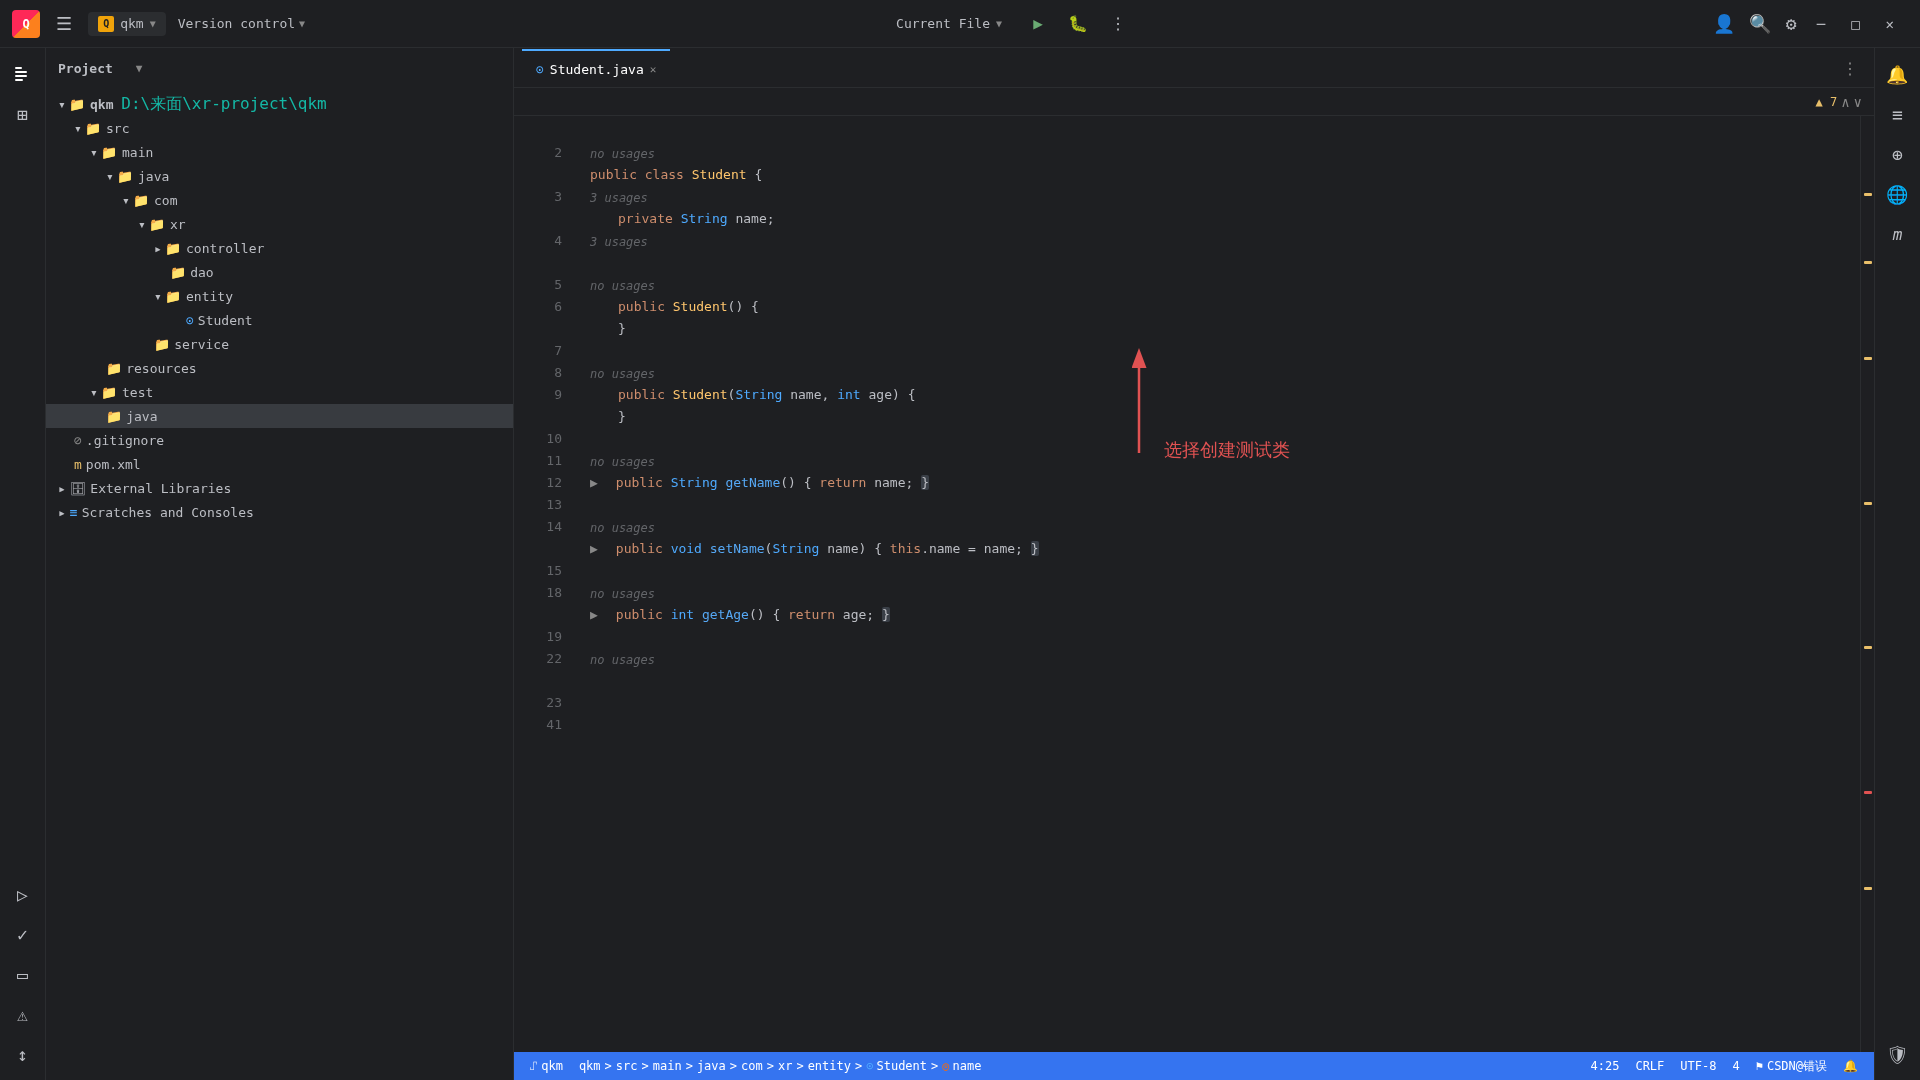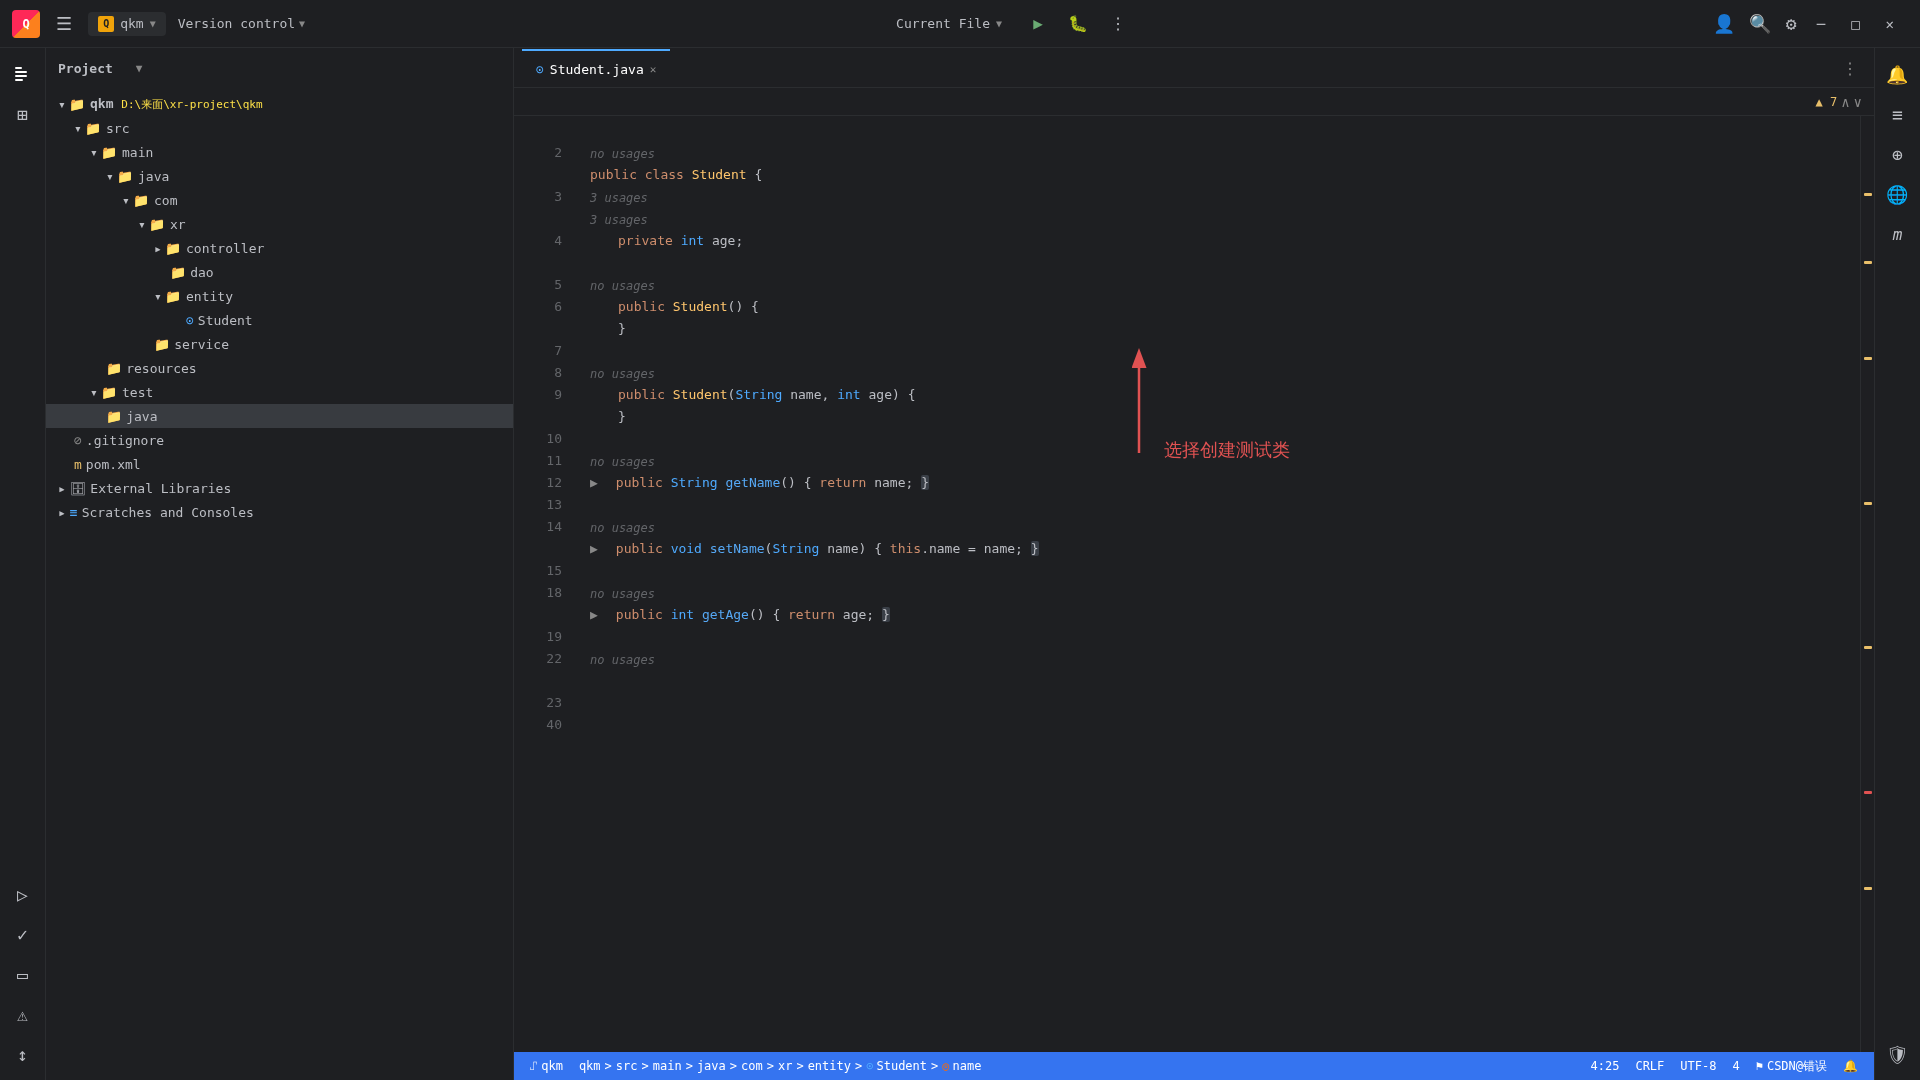--- a/index.html
+++ b/index.html
@@ -416,21 +416,21 @@
     <div class="project-header">
       <span>Project</span>
       <span class="chevron">▼</span>
     </div>
     <div class="tree-container">
 
       <div class="tree-item">
         <span class="tree-indent" style="width:4px"></span>
         <span class="tree-icon">▾</span>
         <span class="tree-icon folder-icon">📁</span>
-        <span><b>qkm</b> <span style="color:#fde047; font-size:11px">D:\来面\xr-project\qkm</span></span>
+        <span><b>qkm</b> <span style="color:#14b8a6; font-size:16px">D:\来面\xr-project\qkm</span></span>
       </div>
 
       <div class="tree-item">
         <span class="tree-indent" style="width:20px"></span>
         <span class="tree-icon">▾</span>
         <span class="tree-icon folder-icon">📁</span>
         <span>src</span>
       </div>
 
       <div class="tree-item">
@@ -579,42 +579,42 @@
         <div>13</div>
         <div>14</div>
         <div>&nbsp;</div>
         <div>15</div>
         <div>18</div>
         <div>&nbsp;</div>
         <div>19</div>
         <div>22</div>
         <div>&nbsp;</div>
         <div>23</div>
-        <div>40</div>
+        <div>41</div>
         <div>&nbsp;</div>
       </div>
 
       <div class="code-area">
 
         <div class="code-line">&nbsp;</div>
 
         <div class="code-hint" style="color:#636569; font-style:italic; font-size:12px">no usages</div>
 
         <div class="code-line">
           <span class="kw">public</span><span> </span><span class="kw">class</span><span> </span><span class="cls">Student</span><span> {</span>
         </div>
 
         <div class="code-hint">3 usages</div>
 
+        <div class="code-line">
+          <span style="padding-left:28px"><span class="kw">private</span><span> </span><span class="type">String</span><span> </span><span style="color:#bcbec4">name</span><span>;</span></span>
+        </div>
 
         <div class="code-hint">3 usages</div>
 
-        <div class="code-line">
-          <span style="padding-left:28px"><span class="kw">private</span><span> </span><span class="type">int</span><span> </span><span style="color:#bcbec4">age</span><span>;</span></span>
-        </div>
 
         <div class="code-line">&nbsp;</div>
 
         <div class="code-hint">no usages</div>
 
         <div class="code-line">
           <span style="padding-left:28px"><span class="kw">public</span><span> </span><span class="cls">Student</span><span>() {</span></span>
         </div>
 
         <div class="code-line">

